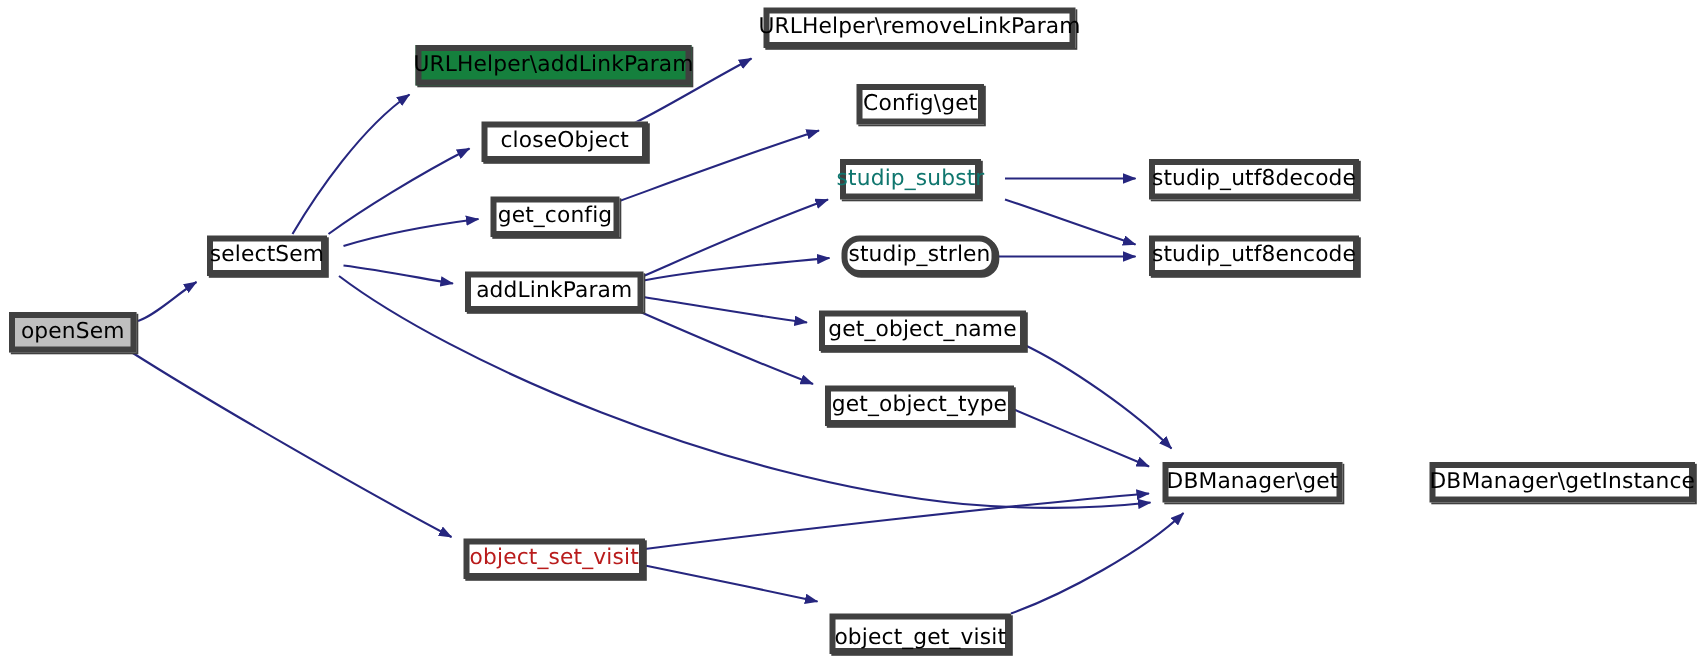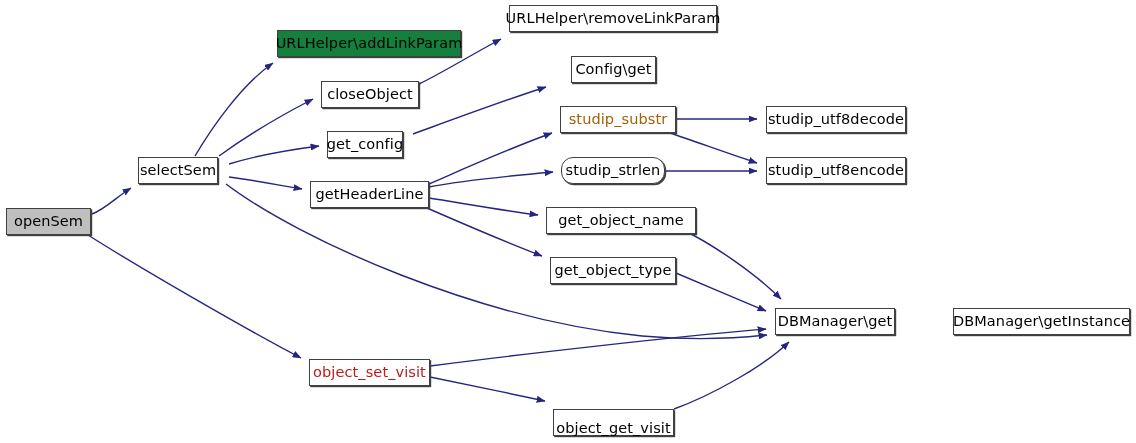--- a/index.html
+++ b/index.html
@@ -22,21 +22,21 @@
     width: 1136px;
     height: 443px;
   }
   .graph-node {
     position: absolute;
     box-sizing: border-box;
     display: flex;
     align-items: center;
     justify-content: center;
     background: #ffffff;
-    border: 1px solid #4d7c0f;
+    border: 4px solid #4d7c0f;
     box-shadow: 1.2px 1.2px 0 0 #404040;
     color: #000000;
     font-size: 14.5px;
     line-height: 1;
     white-space: nowrap;
     letter-spacing: 0.1px;
   }
   .graph-node.highlight {
     background: #bfbfbf;
   }
@@ -81,45 +81,45 @@
   <div id="nodes-group">
       <div class="graph-node highlight" style="left: 6px; top: 208px; width: 85px; height: 27px; border-color: rgb(64, 64, 64); background: rgb(191, 191, 191); color: rgb(0, 0, 0);">
         <span class="node-label">openSem</span>
       </div>
       <div class="graph-node" style="left: 138px; top: 157px; width: 80px; height: 27px; border-color: rgb(64, 64, 64); background: rgb(255, 255, 255); color: rgb(0, 0, 0);">
         <span class="node-label">selectSem</span>
       </div>
       <div class="graph-node" style="left: 277px; top: 30px; width: 184px; height: 27px; border-color: rgb(64, 64, 64); background: #15803d; color: rgb(0, 0, 0);">
         <span class="node-label">URLHelper\addLinkParam</span>
       </div>
-      <div class="graph-node" style="left: 321px; top: 81px; width: 98px; height: 27px; border-color: rgb(64, 64, 64); background: rgb(255, 255, 255); color: rgb(0, 0, 0);">
+      <div class="graph-node" style="left: 321px; top: 81px; width: 111px; height: 27px; border-color: rgb(64, 64, 64); background: rgb(255, 255, 255); color: rgb(0, 0, 0);">
         <span class="node-label">closeObject</span>
       </div>
-      <div class="graph-node" style="left: 327px; top: 131px; width: 76px; height: 27px; border-color: rgb(64, 64, 64); background: rgb(255, 255, 255); color: rgb(0, 0, 0);">
+      <div class="graph-node" style="left: 327px; top: 131px; width: 86px; height: 27px; border-color: rgb(64, 64, 64); background: rgb(255, 255, 255); color: rgb(0, 0, 0);">
         <span class="node-label">get_config</span>
       </div>
       <div class="graph-node" style="left: 310px; top: 181px; width: 119px; height: 27px; border-color: rgb(64, 64, 64); background: rgb(255, 255, 255); color: rgb(0, 0, 0);">
-        <span class="node-label">getHeaderLine</span>
+        <span class="node-label">addLinkParam</span>
       </div>
       <div class="graph-node" style="left: 309px; top: 359px; width: 121px; height: 27px; border-color: rgb(64, 64, 64); background: rgb(255, 255, 255); color: #b91c1c;">
         <span class="node-label">object_set_visit</span>
       </div>
       <div class="graph-node" style="left: 509px; top: 5px; width: 208px; height: 27px; border-color: rgb(64, 64, 64); background: rgb(255, 255, 255); color: rgb(0, 0, 0);">
         <span class="node-label">URLHelper\removeLinkParam</span>
       </div>
       <div class="graph-node" style="left: 571px; top: 56px; width: 85px; height: 27px; border-color: rgb(64, 64, 64); background: rgb(255, 255, 255); color: rgb(0, 0, 0);">
         <span class="node-label">Config\get</span>
       </div>
-      <div class="graph-node" style="left: 560px; top: 106px; width: 116px; height: 27px; border-color: rgb(64, 64, 64); background: rgb(255, 255, 255); color: #a16207;">
+      <div class="graph-node" style="left: 560px; top: 106px; width: 94px; height: 27px; border-color: rgb(64, 64, 64); background: rgb(255, 255, 255); color: #0f766e;">
         <span class="node-label">studip_substr</span>
       </div>
       <div class="graph-node" style="left: 561px; top: 157px; width: 104px; height: 27px; border-color: rgb(64, 64, 64); background: rgb(255, 255, 255); color: rgb(0, 0, 0); border-radius: 12px;">
         <span class="node-label">studip_strlen</span>
       </div>
-      <div class="graph-node" style="left: 546px; top: 207px; width: 150px; height: 27px; border-color: rgb(64, 64, 64); background: rgb(255, 255, 255); color: rgb(0, 0, 0);">
+      <div class="graph-node" style="left: 546px; top: 207px; width: 138px; height: 27px; border-color: rgb(64, 64, 64); background: rgb(255, 255, 255); color: rgb(0, 0, 0);">
         <span class="node-label">get_object_name</span>
       </div>
       <div class="graph-node" style="left: 550px; top: 257px; width: 126px; height: 27px; border-color: rgb(64, 64, 64); background: rgb(255, 255, 255); color: rgb(0, 0, 0);">
         <span class="node-label">get_object_type</span>
       </div>
       <div class="graph-node" style="left: 553px; top: 409px; width: 121px; height: 27px; border-color: rgb(64, 64, 64); background: rgb(255, 255, 255); color: rgb(0, 0, 0); align-items: flex-end;">
         <span class="node-label">object_get_visit</span>
       </div>
       <div class="graph-node" style="left: 766px; top: 106px; width: 140px; height: 27px; border-color: rgb(64, 64, 64); background: rgb(255, 255, 255); color: rgb(0, 0, 0);">
         <span class="node-label">studip_utf8decode</span>

